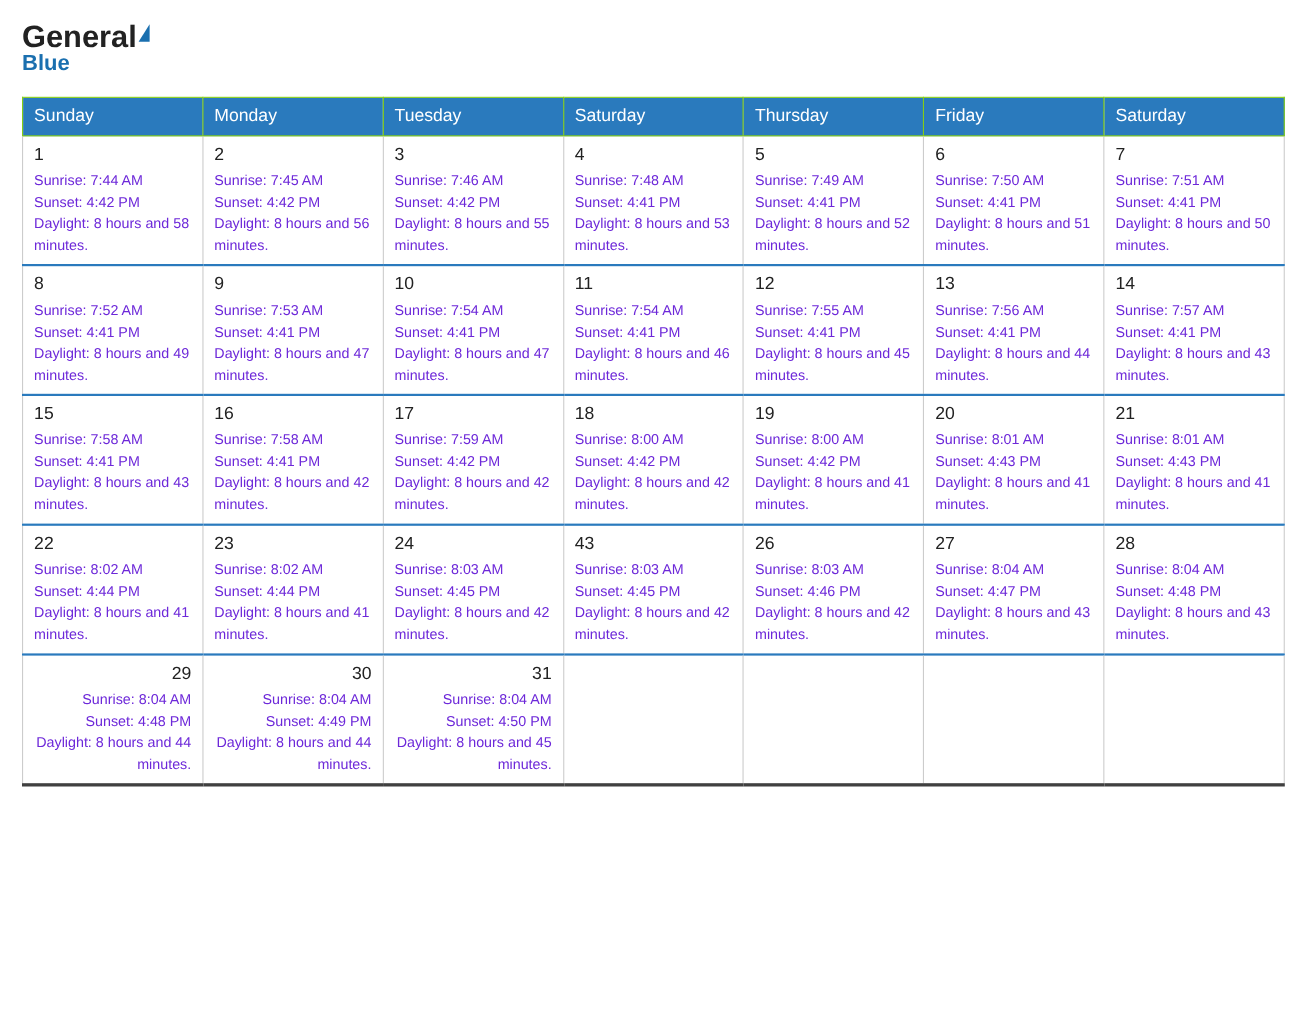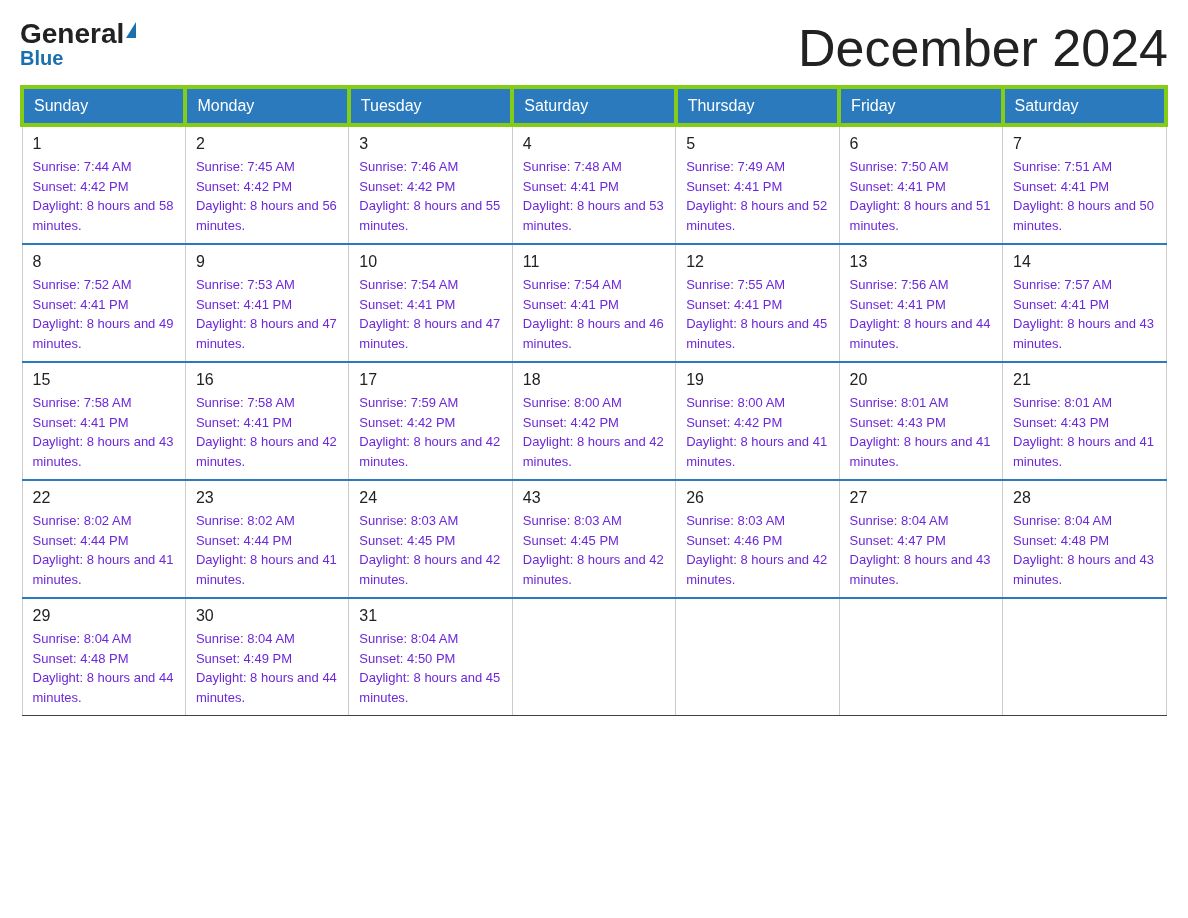--- a/index.html
+++ b/index.html
@@ -7,21 +7,21 @@
       font-family: Arial, sans-serif;
       background: #fff;
       padding: 20px;
       width: 1188px;
       min-height: 918px;
     }
     .header {
       display: flex;
       justify-content: space-between;
       align-items: flex-start;
-      margin-bottom: 8px;
+      margin-bottom: 20px;
     }
     .logo {
       display: flex;
       flex-direction: column;
       align-items: flex-start;
     }
     .logo-general {
       font-size: 28px;
       font-weight: bold;
       color: #222;
@@ -62,38 +62,39 @@
       width: 100%;
       border-collapse: collapse;
     }
     .calendar th {
       background-color: #2a7abd;
       color: #fff;
       padding: 8px 10px;
       text-align: left;
       font-size: 16px;
       font-weight: normal;
-      border: 4px solid #84cc16;
+      border: 1px solid #84cc16;
       margin-top: 39px;
     }
     .calendar td {
       vertical-align: top;
       padding: 8px 10px;
       border: 1px solid #ccc;
       width: calc(100% / 7);
       min-height: 100px;
       font-size: 13px;
       color: #222;
       background: #fff;
     }
     .calendar tr td {
       border-bottom: 2px solid #2a7abd;
     }
     .calendar tr:last-child td {
-      border-bottom: 1px solid #404040;
+      border-bottom: 3px solid #404040;
+      text-align: right;
     }
     .day-number {
       font-size: 16px;
       font-weight: normal;
       display: block;
       margin-bottom: 4px;
       color: #222;
     }
     .day-info {
       font-size: 13px;
@@ -113,21 +114,20 @@
 
 <div class="header">
   <div class="logo">
     <div class="logo-row">
       <span class="logo-general">General</span>
       <span class="logo-triangle"></span>
     </div>
     <span class="logo-blue">Blue</span>
   </div>
   <div class="title-section">
-    <div class="month-title">December 2024</div>
   </div>
 </div>
 
 <table class="calendar">
   <thead>
     <tr>
     <th>Sunday</th>
         <th>Monday</th>
         <th>Tuesday</th>
         <th>Saturday</th>

